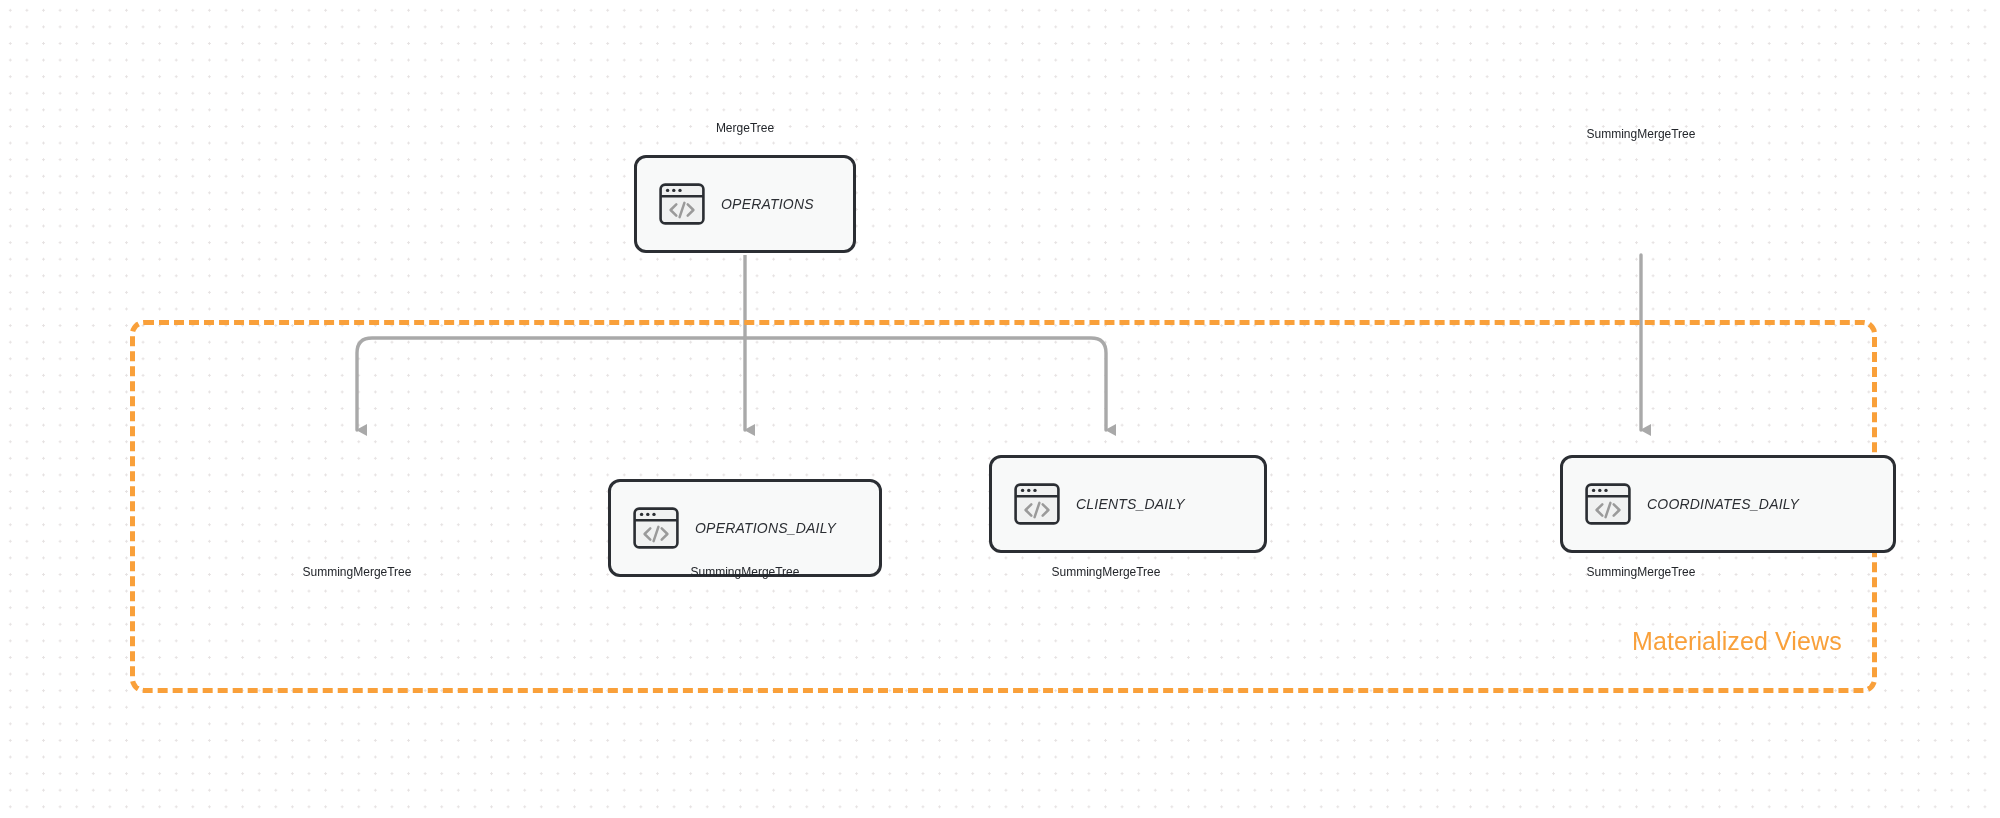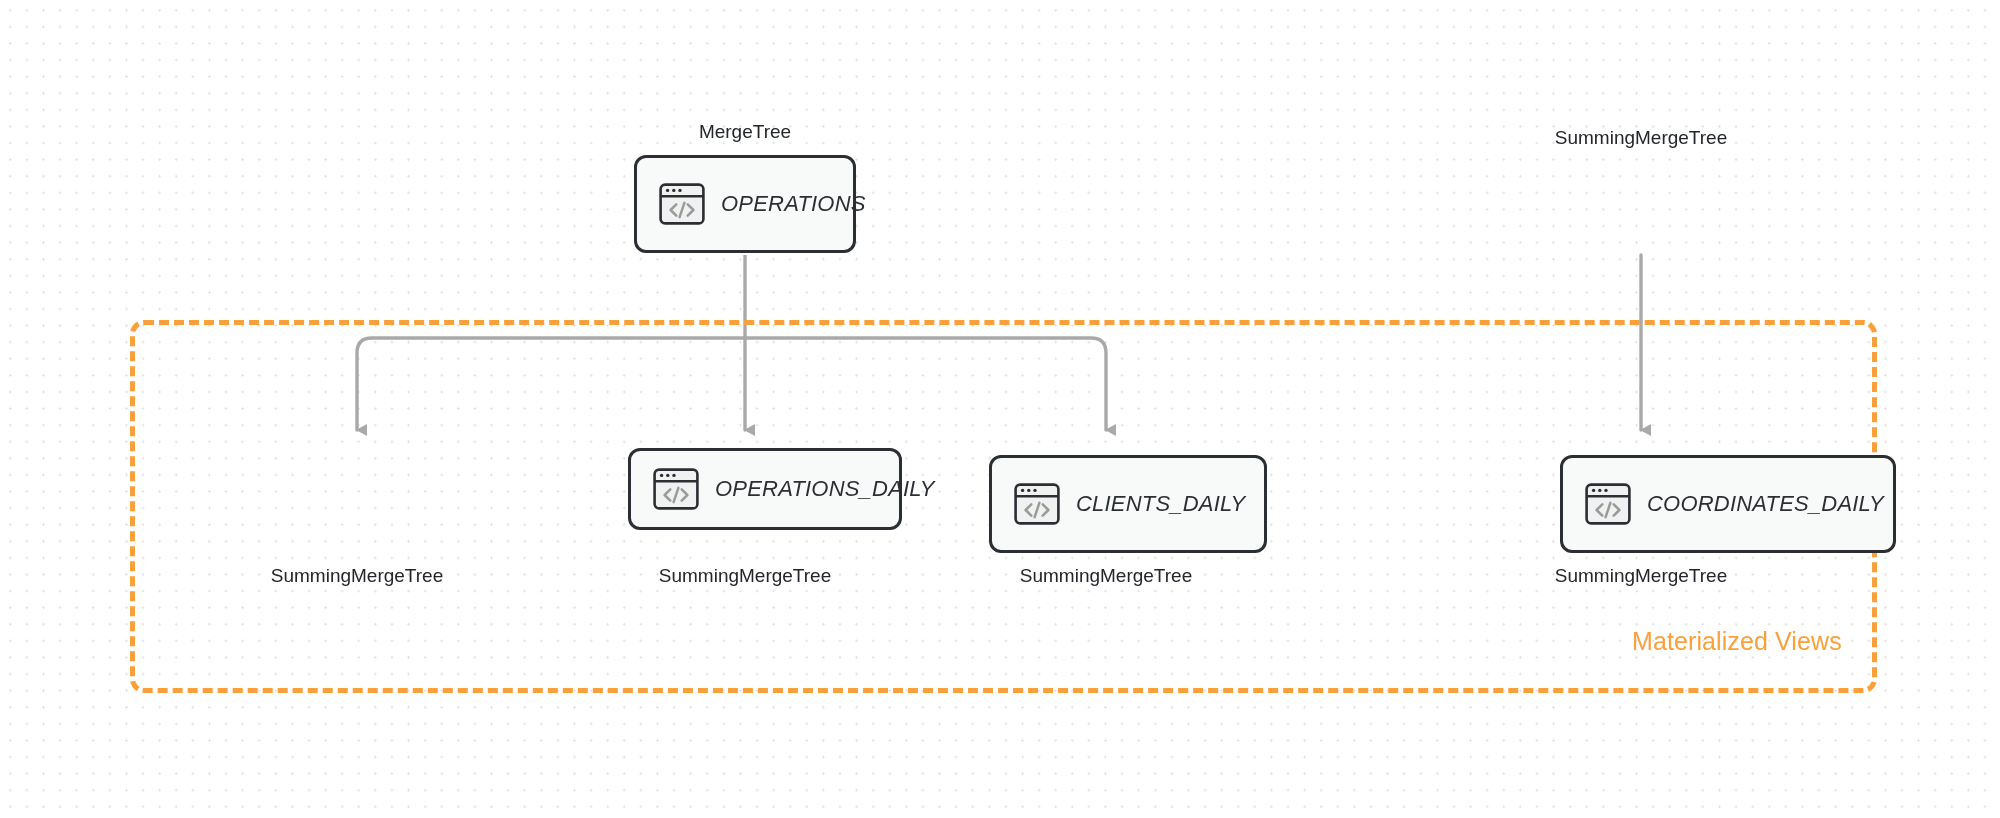--- a/index.html
+++ b/index.html
@@ -62,31 +62,31 @@
   .node .icon {
     flex: 0 0 auto;
     margin-right: 16px;
     width: 46px;
     height: 42px;
     display: block;
   }
   .node .node-label {
     font-family: "Liberation Sans", sans-serif;
     font-style: italic;
-    font-size: 22px;
+    font-size: 14px;
     color: #2b2e33;
     letter-spacing: 0.2px;
     white-space: nowrap;
   }
 
   
   .engine-caption {
     position: absolute;
     font-family: "Liberation Sans", sans-serif;
-    font-size: 19px;
+    font-size: 12px;
     color: #23262b;
     white-space: nowrap;
     text-align: left;
     transform: translateX(-50%);
   }
 </style>
 </head>
 <body>
 
 <div id="canvas">
@@ -128,21 +128,21 @@
         <path d="M 28.7 21.3 L 34.4 27.0 L 28.7 32.7" stroke="#9a9a9a" stroke-width="2.5" fill="none" stroke-linecap="round" stroke-linejoin="round"></path>
         <path d="M 25.4 19.9 L 20.6 34.1" stroke="#9a9a9a" stroke-width="2.5" fill="none" stroke-linecap="round"></path>
       </svg>
     </span>
     <span class="node-label">OPERATIONS</span>
   </div>
 
 
   <div class="engine-caption" style="left:357px; top:565px;">SummingMergeTree</div>
 
-  <div class="node" style="left:608px; top:448px; width:274px; height:82px;margin-left:20px;">
+  <div class="node" style="left:608px; top:479px; width:274px; height:98px;">
     <span class="icon">
       <svg viewBox="0 0 46 42" width="46" height="42" xmlns="http://www.w3.org/2000/svg">
         <rect x="1.6" y="1.6" width="42.8" height="38.8" rx="4.5" ry="4.5" fill="#f0f1f1" stroke="#2b2e33" stroke-width="2.6"></rect>
         <path d="M 1.6 13.2 L 44.4 13.2" stroke="#2b2e33" stroke-width="2.4" fill="none"></path>
         <circle cx="8.6" cy="7.4" r="1.7" fill="#2b2e33"></circle>
         <circle cx="14.8" cy="7.4" r="1.7" fill="#2b2e33"></circle>
         <circle cx="21.0" cy="7.4" r="1.7" fill="#2b2e33"></circle>
         <path d="M 17.3 21.3 L 11.6 27.0 L 17.3 32.7" stroke="#9a9a9a" stroke-width="2.5" fill="none" stroke-linecap="round" stroke-linejoin="round"></path>
         <path d="M 28.7 21.3 L 34.4 27.0 L 28.7 32.7" stroke="#9a9a9a" stroke-width="2.5" fill="none" stroke-linecap="round" stroke-linejoin="round"></path>
         <path d="M 25.4 19.9 L 20.6 34.1" stroke="#9a9a9a" stroke-width="2.5" fill="none" stroke-linecap="round"></path>

